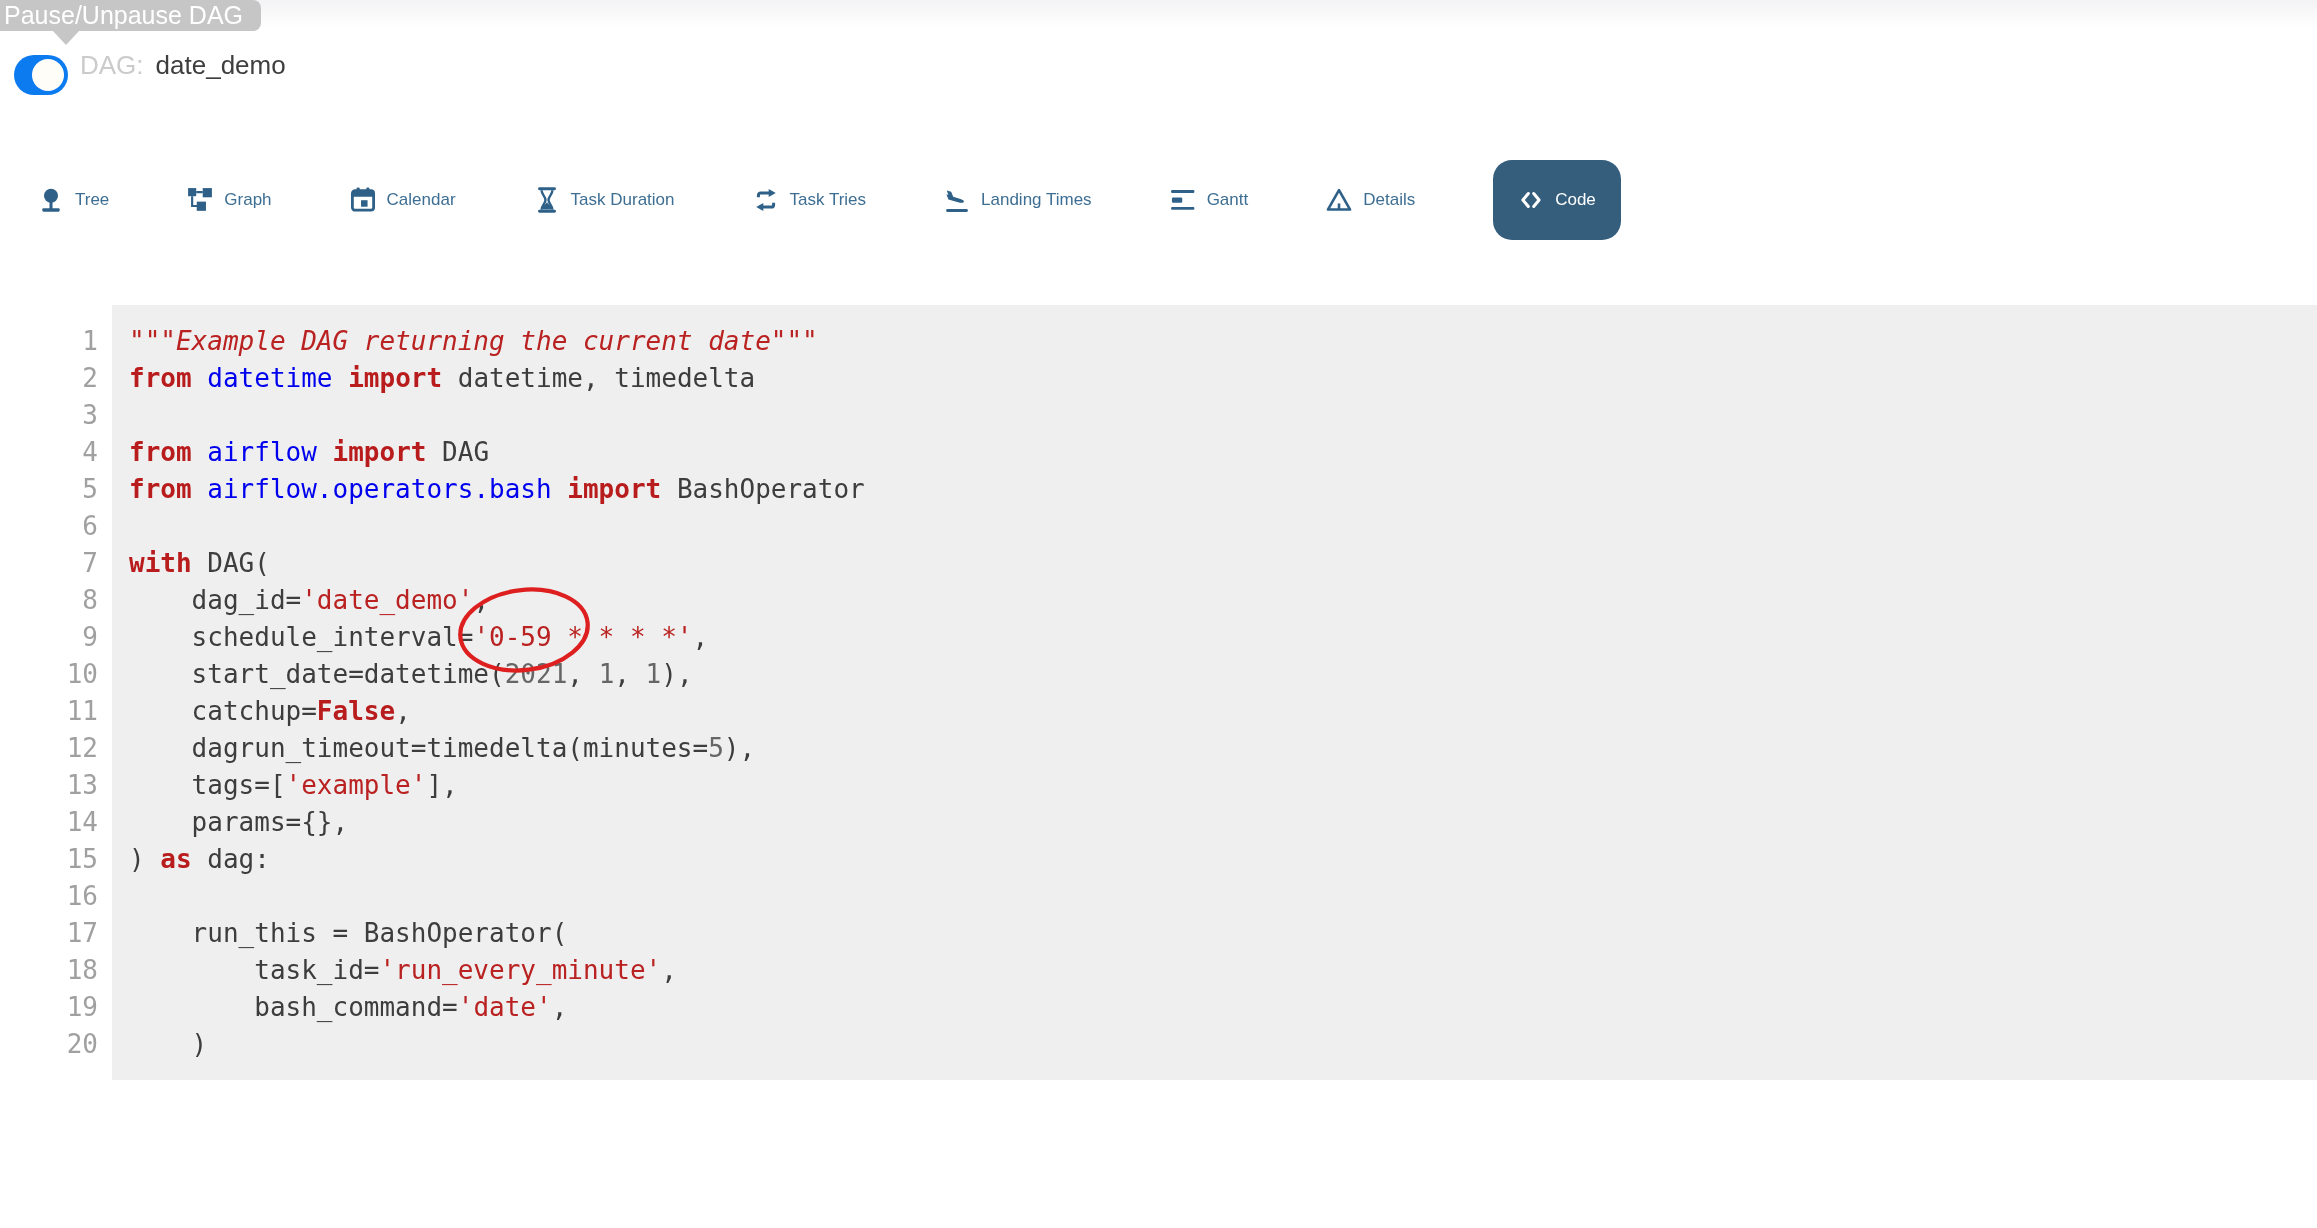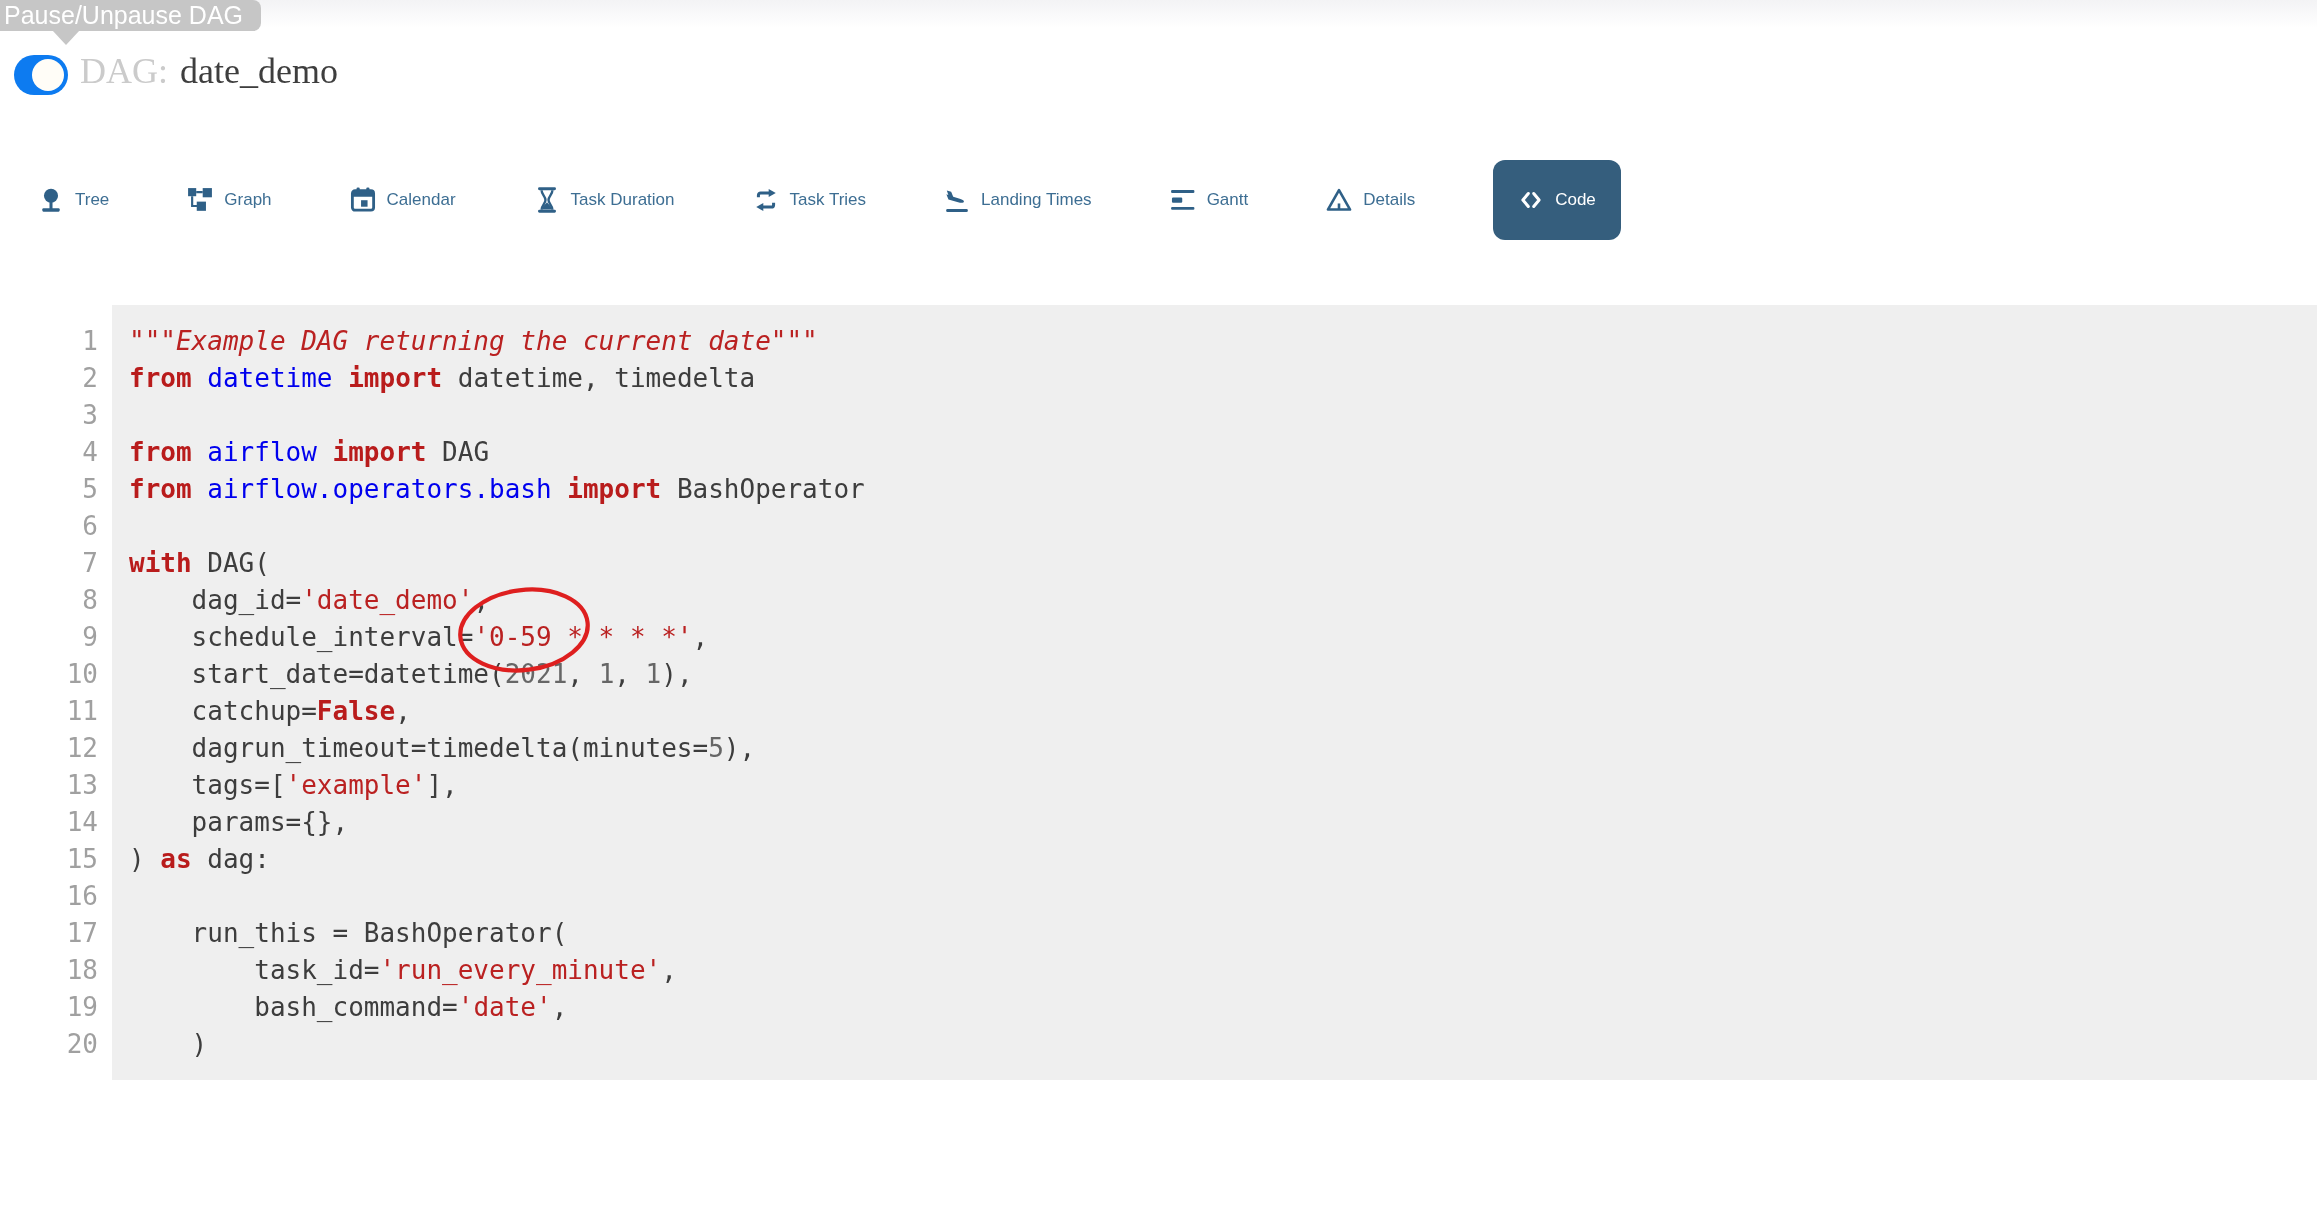--- a/index.html
+++ b/index.html
@@ -15,30 +15,30 @@
     white-space:nowrap;z-index:5;}
   .tooltip-arrow{position:absolute;left:52px;top:30px;width:0;height:0;
     border-left:14px solid transparent;border-right:14px solid transparent;
     border-top:15px solid #c6c6c6;z-index:5;}
 
   
   .toggle{position:absolute;left:14px;top:55px;width:54px;height:40px;border-radius:20px;
     background:#0d7bf0;cursor:pointer;}
   .toggle-knob{position:absolute;right:4px;top:4px;width:32px;height:32px;border-radius:50%;
     background:#fffdf7;}
-  .dag-title-row{position:absolute;left:80px;top:50px;font-size:36px;white-space:nowrap;font-family:Liberation Serif, serif;}
+  .dag-title-row{position:absolute;left:80px;top:50px;font-size:26px;white-space:nowrap;}
   .dag-label{color:#cbcbcb;}
   .dag-name{color:#3e3e3e;margin-left:12px;}
 
   
   .tab-bar{position:absolute;left:38px;top:160px;height:80px;display:flex;align-items:center;gap:78px;}
   .tab{display:flex;align-items:center;gap:11px;cursor:pointer;color:#3d6e93;font-size:17px;white-space:nowrap;justify-content:space-between;}
   .tab-icon{display:inline-flex;width:26px;height:26px;align-items:center;justify-content:center;flex:none;}
   .tab-icon svg{width:26px;height:26px;display:block;}
-  .tab-active{background:#355e7d;color:#ffffff;border-radius:12px;height:80px;padding:0 25px;}
+  .tab-active{background:#355e7d;color:#ffffff;border-radius:19px;height:80px;padding:0 25px;}
 
   
   .code-section{position:absolute;left:0;top:305px;width:2317px;display:flex;
     font-family:"DejaVu Sans Mono","Liberation Mono",monospace;font-size:26px;line-height:37px;}
   .gutter{width:112px;flex:none;box-sizing:border-box;padding:18px 14px 17px 0;text-align:right;color:#a0a0a0;}
   .codecol{flex:1;background:#efefef;padding:18px 0 17px 17px;min-width:0;}
   .ln,.cl{height:37px;white-space:pre;}
   .tok-txt{color:#3d3d3d;}
   .tok-kw{color:#b91c1c;font-weight:bold;}
   .tok-ns{color:#0000ee;font-weight:normal;}

